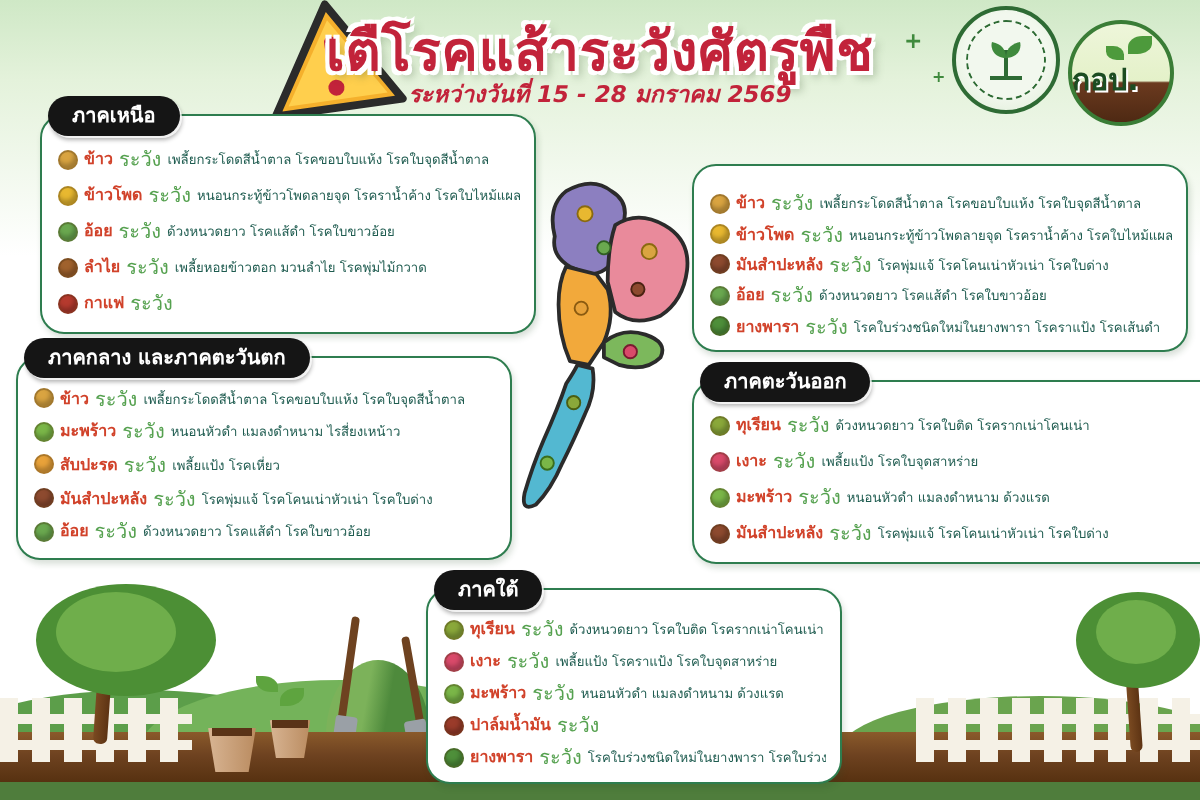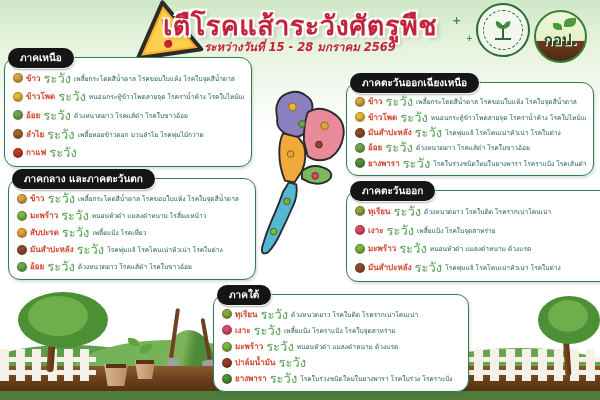--- a/index.html
+++ b/index.html
@@ -33,21 +33,21 @@
   }
   .logo1 .inner-ring {
     width:40px; height:40px; border-radius:50%;
     border:1.5px dashed #2e6b34;
     display:flex; align-items:center; justify-content:center;
   }
   .logo2 {
     left:534px; top:10px; width:53px; height:53px;
     background:linear-gradient(180deg,#eef6da 0%,#e4f1c9 58%,#6b3a1f 60%,#4e2913 100%);
     border:2px solid #3a7d36;
-    text-align:center;
+    text-align:left;
   }
   .logo2 .kop-text { margin-top:16px; font-size:15px; font-weight:bold; color:#1c4d22; text-shadow:1px 1px 0 #fff; }
   .leafdot { position:absolute; background:#4d9a3c; border-radius:60% 0 60% 0; }
 
   
   .panel {
     position:absolute; background:#fff;
     border:1.6px solid #2e7d4f; border-radius:12px;
     box-shadow:1px 2px 3px rgba(40,80,40,.18);
   }
@@ -62,21 +62,21 @@
   .panel-body {
     position:absolute; inset:0; padding:11px 7px 4px 8px;
     display:flex; flex-direction:column; justify-content:space-evenly;
   }
   .row { display:flex; align-items:center; gap:3px; white-space:nowrap; overflow:hidden; }
   .crop-icon {
     flex:0 0 auto; width:10px; height:10px; border-radius:50%;
     border:1px solid rgba(60,40,10,.35); box-shadow:inset -1px -2px 2px rgba(0,0,0,.25);
   }
   .crop { font-size:8px; font-weight:bold; color:#d1422a; }
-  .watch { font-size:13px; color:#55a14f; }
+  .watch { font-size:10px; color:#55a14f; }
   .pests { font-size:6.6px; color:#1f5c50; }
 
   
   .map-wrap { left:248px; top:88px; width:106px; height:170px; }
   .map-wrap svg { width:100%; height:100%; }
 
   
   .hill { border-radius:50%; position:absolute; }
   .soil {
     left:0; top:366px; width:600px; height:26px;
@@ -184,21 +184,21 @@
       <circle cx="80" cy="40" r="4" fill="#d9a441" stroke="#8a6a10"></circle>
       <circle cx="74" cy="60" r="3.5" fill="#8d4a2f" stroke="#4a2212"></circle>
       <circle cx="44" cy="70" r="3.5" fill="#e8a23a" stroke="#8a5a10"></circle>
       <circle cx="70" cy="93" r="3.5" fill="#d94a6a" stroke="#7a1a30"></circle>
       <circle cx="40" cy="120" r="3.5" fill="#8aa83a" stroke="#4a5e12"></circle>
       <circle cx="26" cy="152" r="3.5" fill="#7ab648" stroke="#3a6e1c"></circle>
     </g>
   </svg>
 </div>
 
-<div class="panel" style="left:4px; top:57px; width:248px; height:110px;">
+<div class="panel" style="left:20px; top:57px; width:248px; height:110px;">
   <div class="panel-pill">ภาคเหนือ</div>
   <div class="panel-body">
       <div class="row">
         <span class="crop-icon" style="background: rgb(217, 164, 65);"></span>
         <span class="crop">ข้าว</span>
         <span class="watch">ระวัง</span>
         <span class="pests">เพลี้ยกระโดดสีน้ำตาล โรคขอบใบแห้ง โรคใบจุดสีน้ำตาล</span>
       </div>
       <div class="row">
         <span class="crop-icon" style="background: rgb(232, 184, 48);"></span>
@@ -220,21 +220,20 @@
       </div>
       <div class="row">
         <span class="crop-icon" style="background: rgb(181, 58, 46);"></span>
         <span class="crop">กาแฟ</span>
         <span class="watch">ระวัง</span>
       </div>
     </div>
 </div>
 
 <div class="panel" style="left:346px; top:82px; width:248px; height:94px;">
-  <div class="panel-pill">ภาคตะวันออกเฉียงเหนือ</div>
   <div class="panel-body">
       <div class="row">
         <span class="crop-icon" style="background: rgb(217, 164, 65);"></span>
         <span class="crop">ข้าว</span>
         <span class="watch">ระวัง</span>
         <span class="pests">เพลี้ยกระโดดสีน้ำตาล โรคขอบใบแห้ง โรคใบจุดสีน้ำตาล</span>
       </div>
       <div class="row">
         <span class="crop-icon" style="background: rgb(232, 184, 48);"></span>
         <span class="crop">ข้าวโพด</span>
@@ -321,21 +320,21 @@
       </div>
       <div class="row">
         <span class="crop-icon" style="background: rgb(141, 74, 47);"></span>
         <span class="crop">มันสำปะหลัง</span>
         <span class="watch">ระวัง</span>
         <span class="pests">โรคพุ่มแจ้ โรคโคนเน่าหัวเน่า โรคใบด่าง</span>
       </div>
     </div>
 </div>
 
-<div class="panel" style="left:213px; top:294px; width:256px; height:98px;">
+<div class="panel" style="left:213px; top:294px; width:208px; height:98px;">
   <div class="panel-pill">ภาคใต้</div>
   <div class="panel-body">
       <div class="row">
         <span class="crop-icon" style="background: rgb(138, 168, 58);"></span>
         <span class="crop">ทุเรียน</span>
         <span class="watch">ระวัง</span>
         <span class="pests">ด้วงหนวดยาว โรคใบติด โรครากเน่าโคนเน่า</span>
       </div>
       <div class="row">
         <span class="crop-icon" style="background: rgb(217, 74, 106);"></span>

